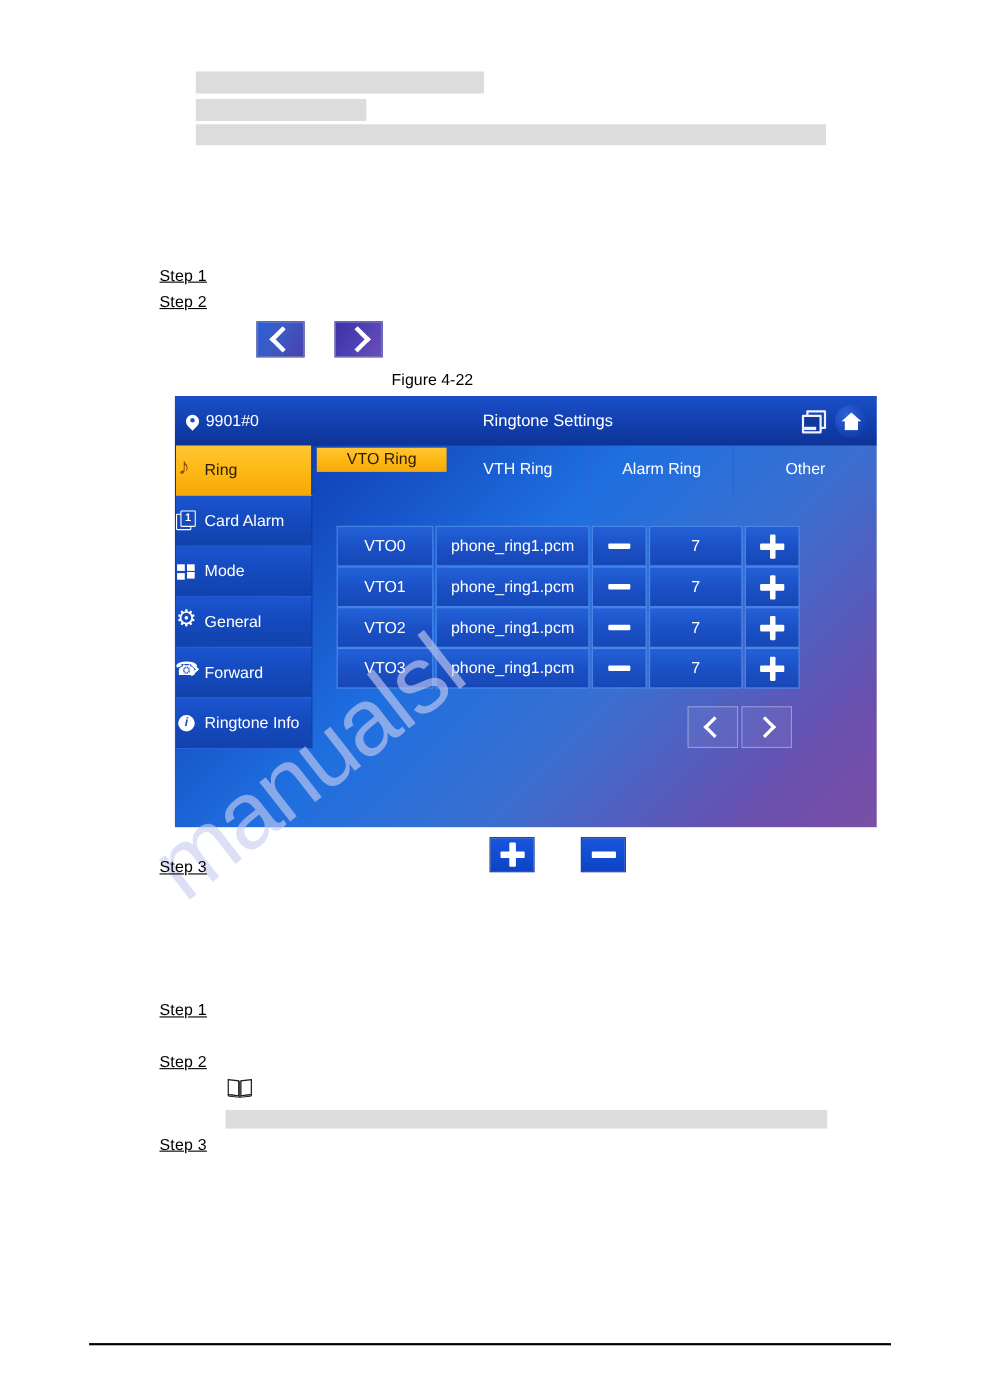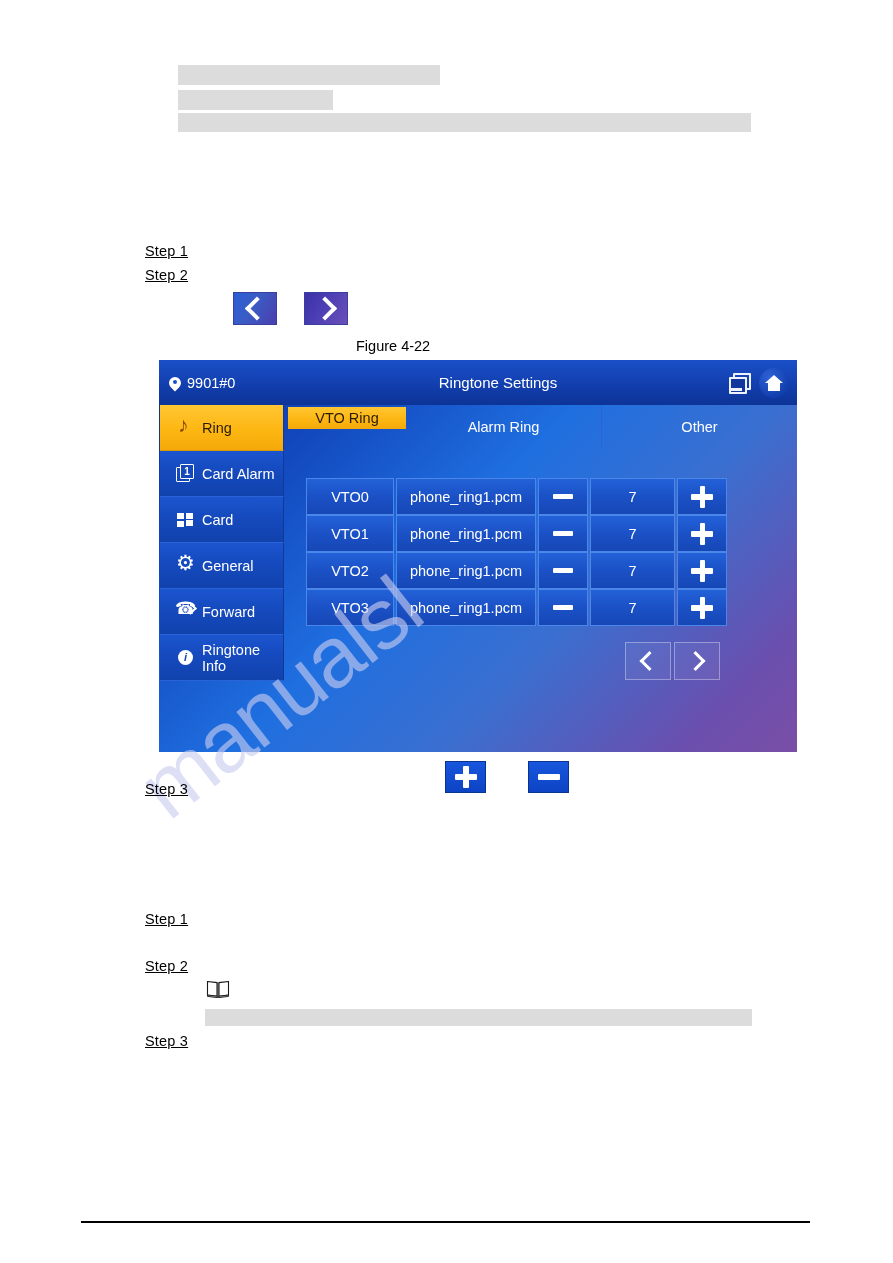--- a/index.html
+++ b/index.html
@@ -215,21 +215,21 @@
     position: absolute;
     left: 1px;
     top: 45px;
     width: 124px;
   }
   .side-item {
     height: 46px;
     display: flex;
     align-items: center;
     gap: 7px;
-    padding-left: 16px;
+    padding-left: 0;
     box-sizing: border-box;
     color: #ffffff;
     font-size: 14.5px;
     background: linear-gradient(180deg, #1b55cf 0%, #1549bc 50%, #1142ad 100%);
     border-bottom: 1px solid #2a63d6;
     border-right: 1px solid #0f3a9c;
   }
   .side-item.active {
     background: linear-gradient(180deg, #ffc633 0%, #fdb713 55%, #f4a908 100%);
     color: #2b1c00;
@@ -523,38 +523,39 @@
     <div class="side-item active">
       <span class="side-ico ico-note"></span>
       <span>Ring</span>
     </div>
     <div class="side-item">
       <span class="side-ico ico-card"></span>
       <span>Card Alarm</span>
     </div>
     <div class="side-item">
       <span class="side-ico ico-mode"></span>
-      <span>Card</span>
+      <span>Mode</span>
     </div>
     <div class="side-item">
       <span class="side-ico ico-gear"></span>
       <span>General</span>
     </div>
     <div class="side-item">
       <span class="side-ico ico-fwd"></span>
       <span>Forward</span>
     </div>
     <div class="side-item">
       <span class="side-ico ico-info"></span>
       <span>Ringtone Info</span>
     </div>
   </div>
 
   <div class="tabs">
     <div class="tab active">VTO Ring</div>
+    <div class="tab">VTH Ring</div>
     <div class="tab">Alarm Ring</div>
     <div class="tab">Other</div>
   </div>
 
   <div class="ring-table">
 
     <div class="ring-row">
       <div class="cell c-name">VTO0</div>
       <div class="cell c-file">phone_ring1.pcm</div>
       <div class="cell c-minus">

